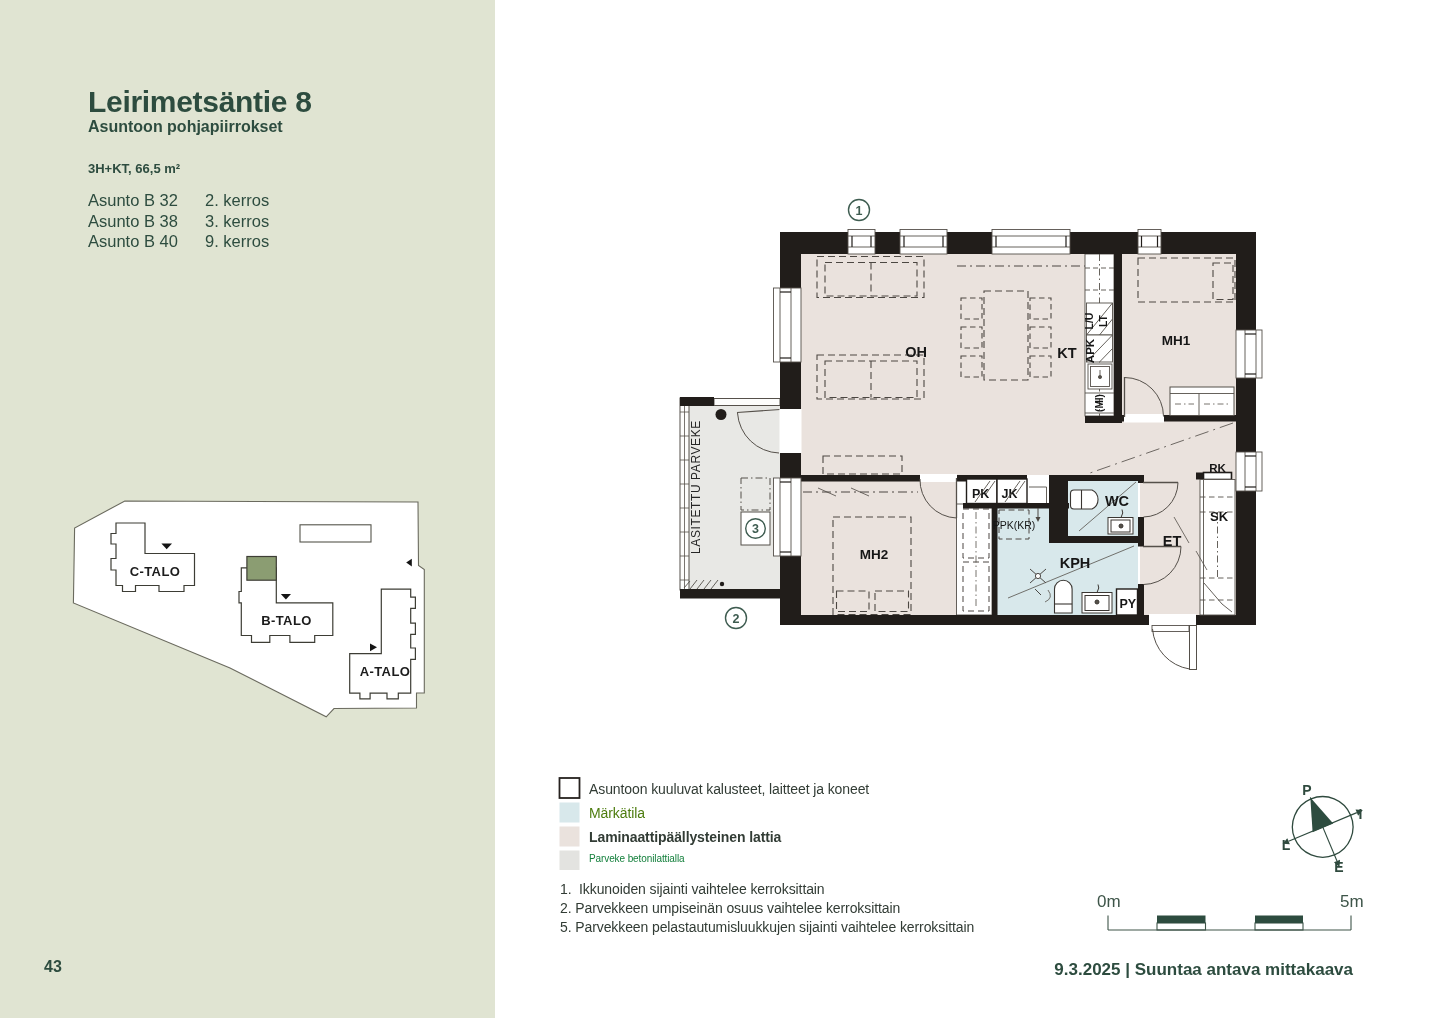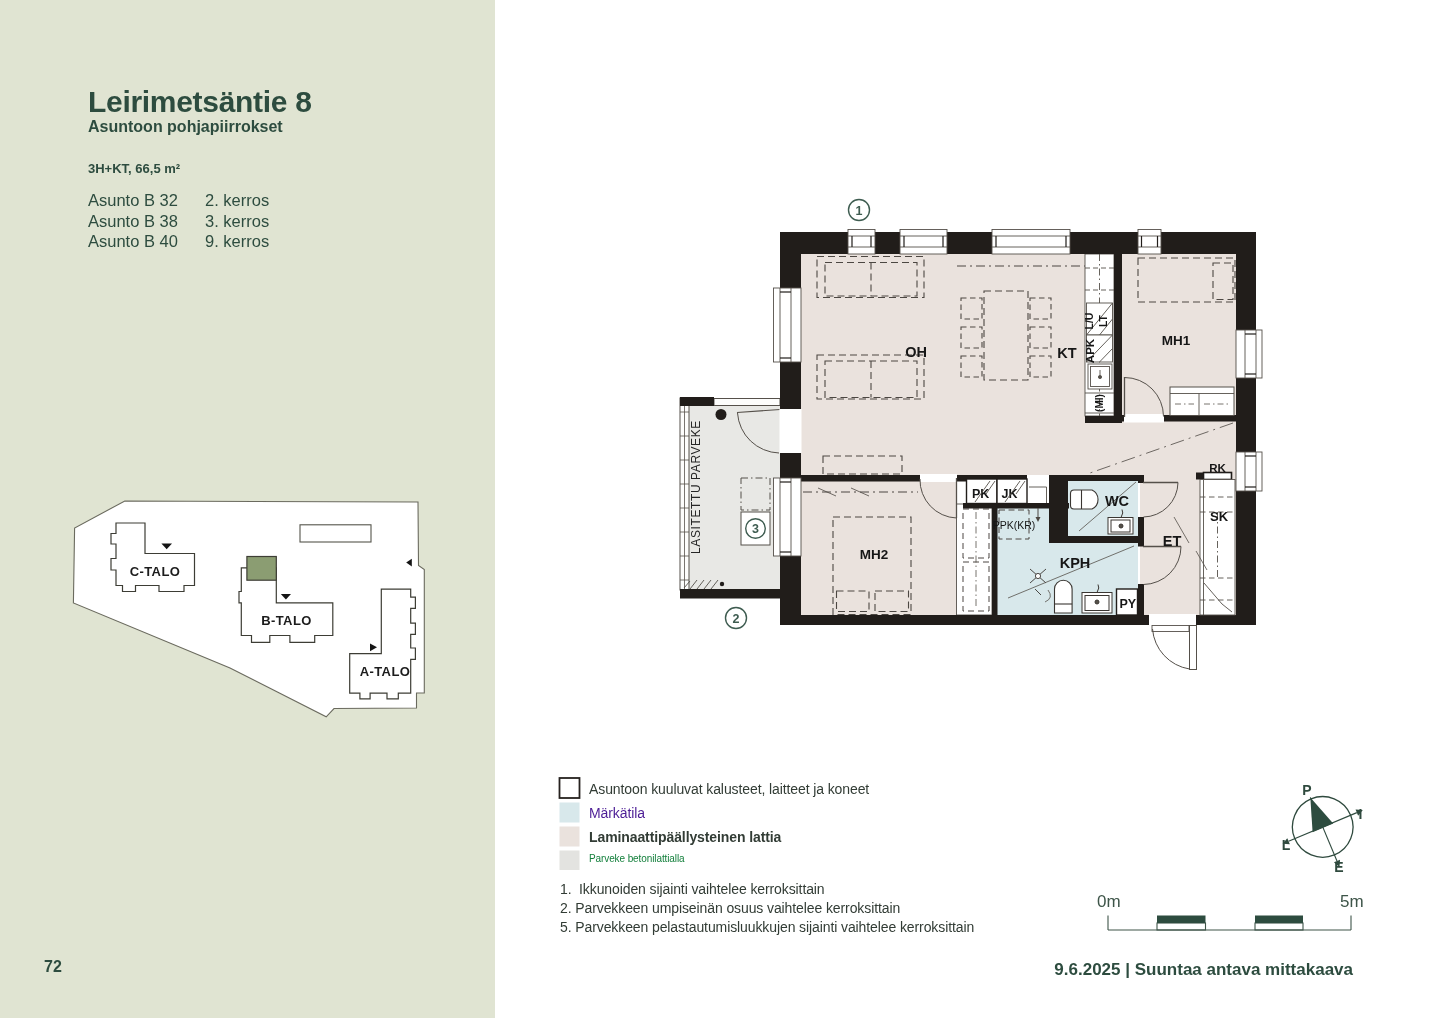--- a/index.html
+++ b/index.html
@@ -23,32 +23,32 @@
   <div>Asunto B 32<span style="display:inline-block;width:0"></span></div>
   <div>Asunto B 38</div>
   <div>Asunto B 40</div>
 </div>
 <div class="abs grn" style="left:205px;top:190px;font-size:16.5px;font-weight:400;line-height:20.5px;">
   <div>2. kerros</div>
   <div>3. kerros</div>
   <div>9. kerros</div>
 </div>
 
-<div class="abs grn" style="left:44px;top:958px;font-size:16px;font-weight:700;">72</div>
+<div class="abs grn" style="left:44px;top:958px;font-size:16px;font-weight:700;">43</div>
 
 <div class="abs" style="left:589px;top:780.5px;font-size:14px;font-weight:500;color:#323c35;letter-spacing:-0.1px;">Asuntoon kuuluvat kalusteet, laitteet ja koneet</div>
-<div class="abs" style="left:589px;top:804.5px;font-size:14px;font-weight:500;color:#4c1d95;letter-spacing:-0.1px;">Märkätila</div>
+<div class="abs" style="left:589px;top:804.5px;font-size:14px;font-weight:500;color:#4d7c0f;letter-spacing:-0.1px;">Märkätila</div>
 <div class="abs" style="left:589px;top:828.5px;font-size:14px;font-weight:700;color:#323c35;letter-spacing:-0.1px;">Laminaattipäällysteinen lattia</div>
 <div class="abs" style="left:589px;top:852.5px;font-size:10px;font-weight:500;color:#15803d;letter-spacing:-0.1px;">Parveke betonilattialla</div>
 
 <div class="abs" style="left:560px;top:880.5px;font-size:14px;font-weight:400;color:#323c35;letter-spacing:-0.1px;">1.&nbsp; Ikkunoiden sijainti vaihtelee kerroksittain</div>
 <div class="abs" style="left:560px;top:899.5px;font-size:14px;font-weight:500;color:#323c35;letter-spacing:-0.1px;">2. Parvekkeen umpiseinän osuus vaihtelee kerroksittain</div>
 <div class="abs" style="left:560px;top:918.5px;font-size:14px;font-weight:500;color:#323c35;letter-spacing:-0.1px;">5. Parvekkeen pelastautumisluukkujen sijainti vaihtelee kerroksittain</div>
 
-<div class="abs grn" style="right:87px;top:960px;font-size:17px;font-weight:600;">9.6.2025 | Suuntaa antava mittakaava</div>
+<div class="abs grn" style="right:87px;top:960px;font-size:17px;font-weight:600;">9.3.2025 | Suuntaa antava mittakaava</div>
 
 <svg class="abs" style="left:0;top:0;" width="1440" height="1018" viewBox="0 0 1440 1018">
 
 <polygon points="124.8,501 418,502 418.5,565.5 424.3,569.5 424.3,693 416.5,693 416.5,708 334,708.5 326.2,716.8 230,668 73.4,603 74.6,528" fill="#ffffff" stroke="#6a6a5e" stroke-width="1.1"></polygon>
 
 <rect x="300" y="524.8" width="71" height="17.2" fill="#ffffff" stroke="#55554c" stroke-width="1.1"></rect>
 
 <path d="M116,523 H145 V553.5 H194.5 V585.5 H184 V591.5 H159 V585.5 H135.5 V591.5 H122.5 V585.5 H116 V570 H111 V558.5 H116 V544 H111 V533.5 H116 Z" fill="#ffffff" stroke="#3d3d35" stroke-width="1.2"></path>
 
 <text x="155" y="576" font-size="13" font-weight="600" fill="#1c1c1c" text-anchor="middle" letter-spacing="0.4">C-TALO</text>

